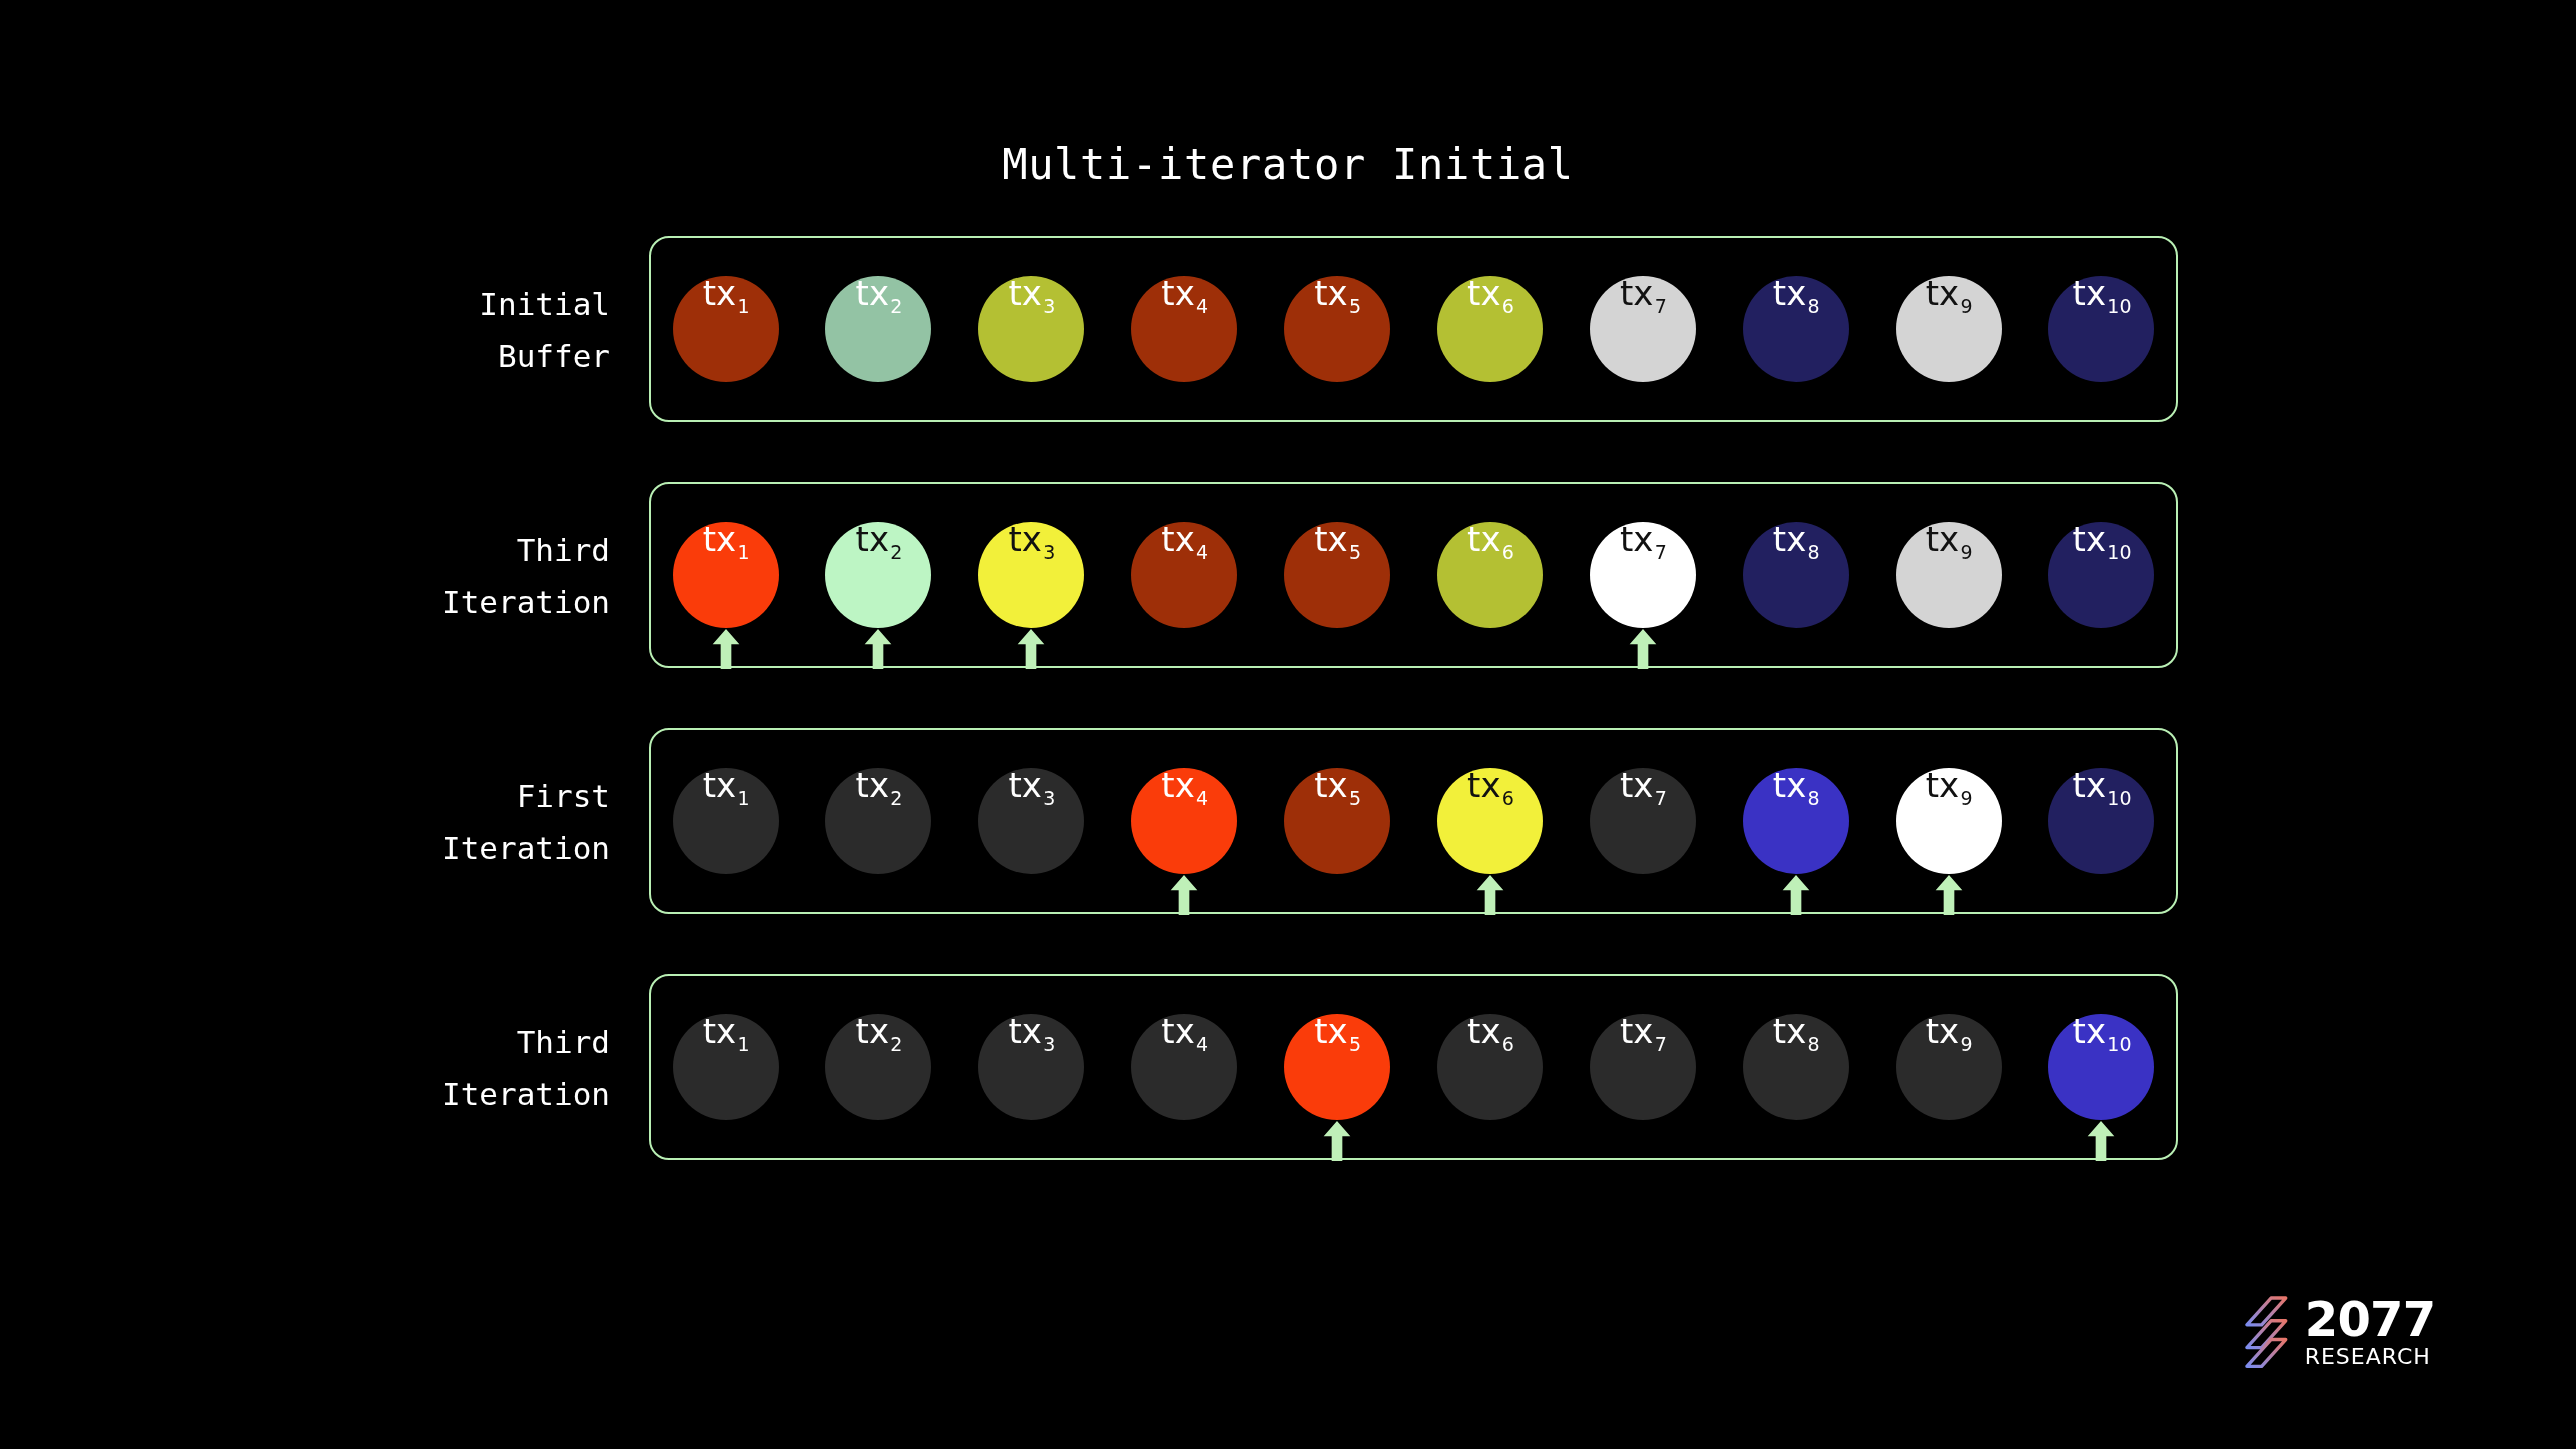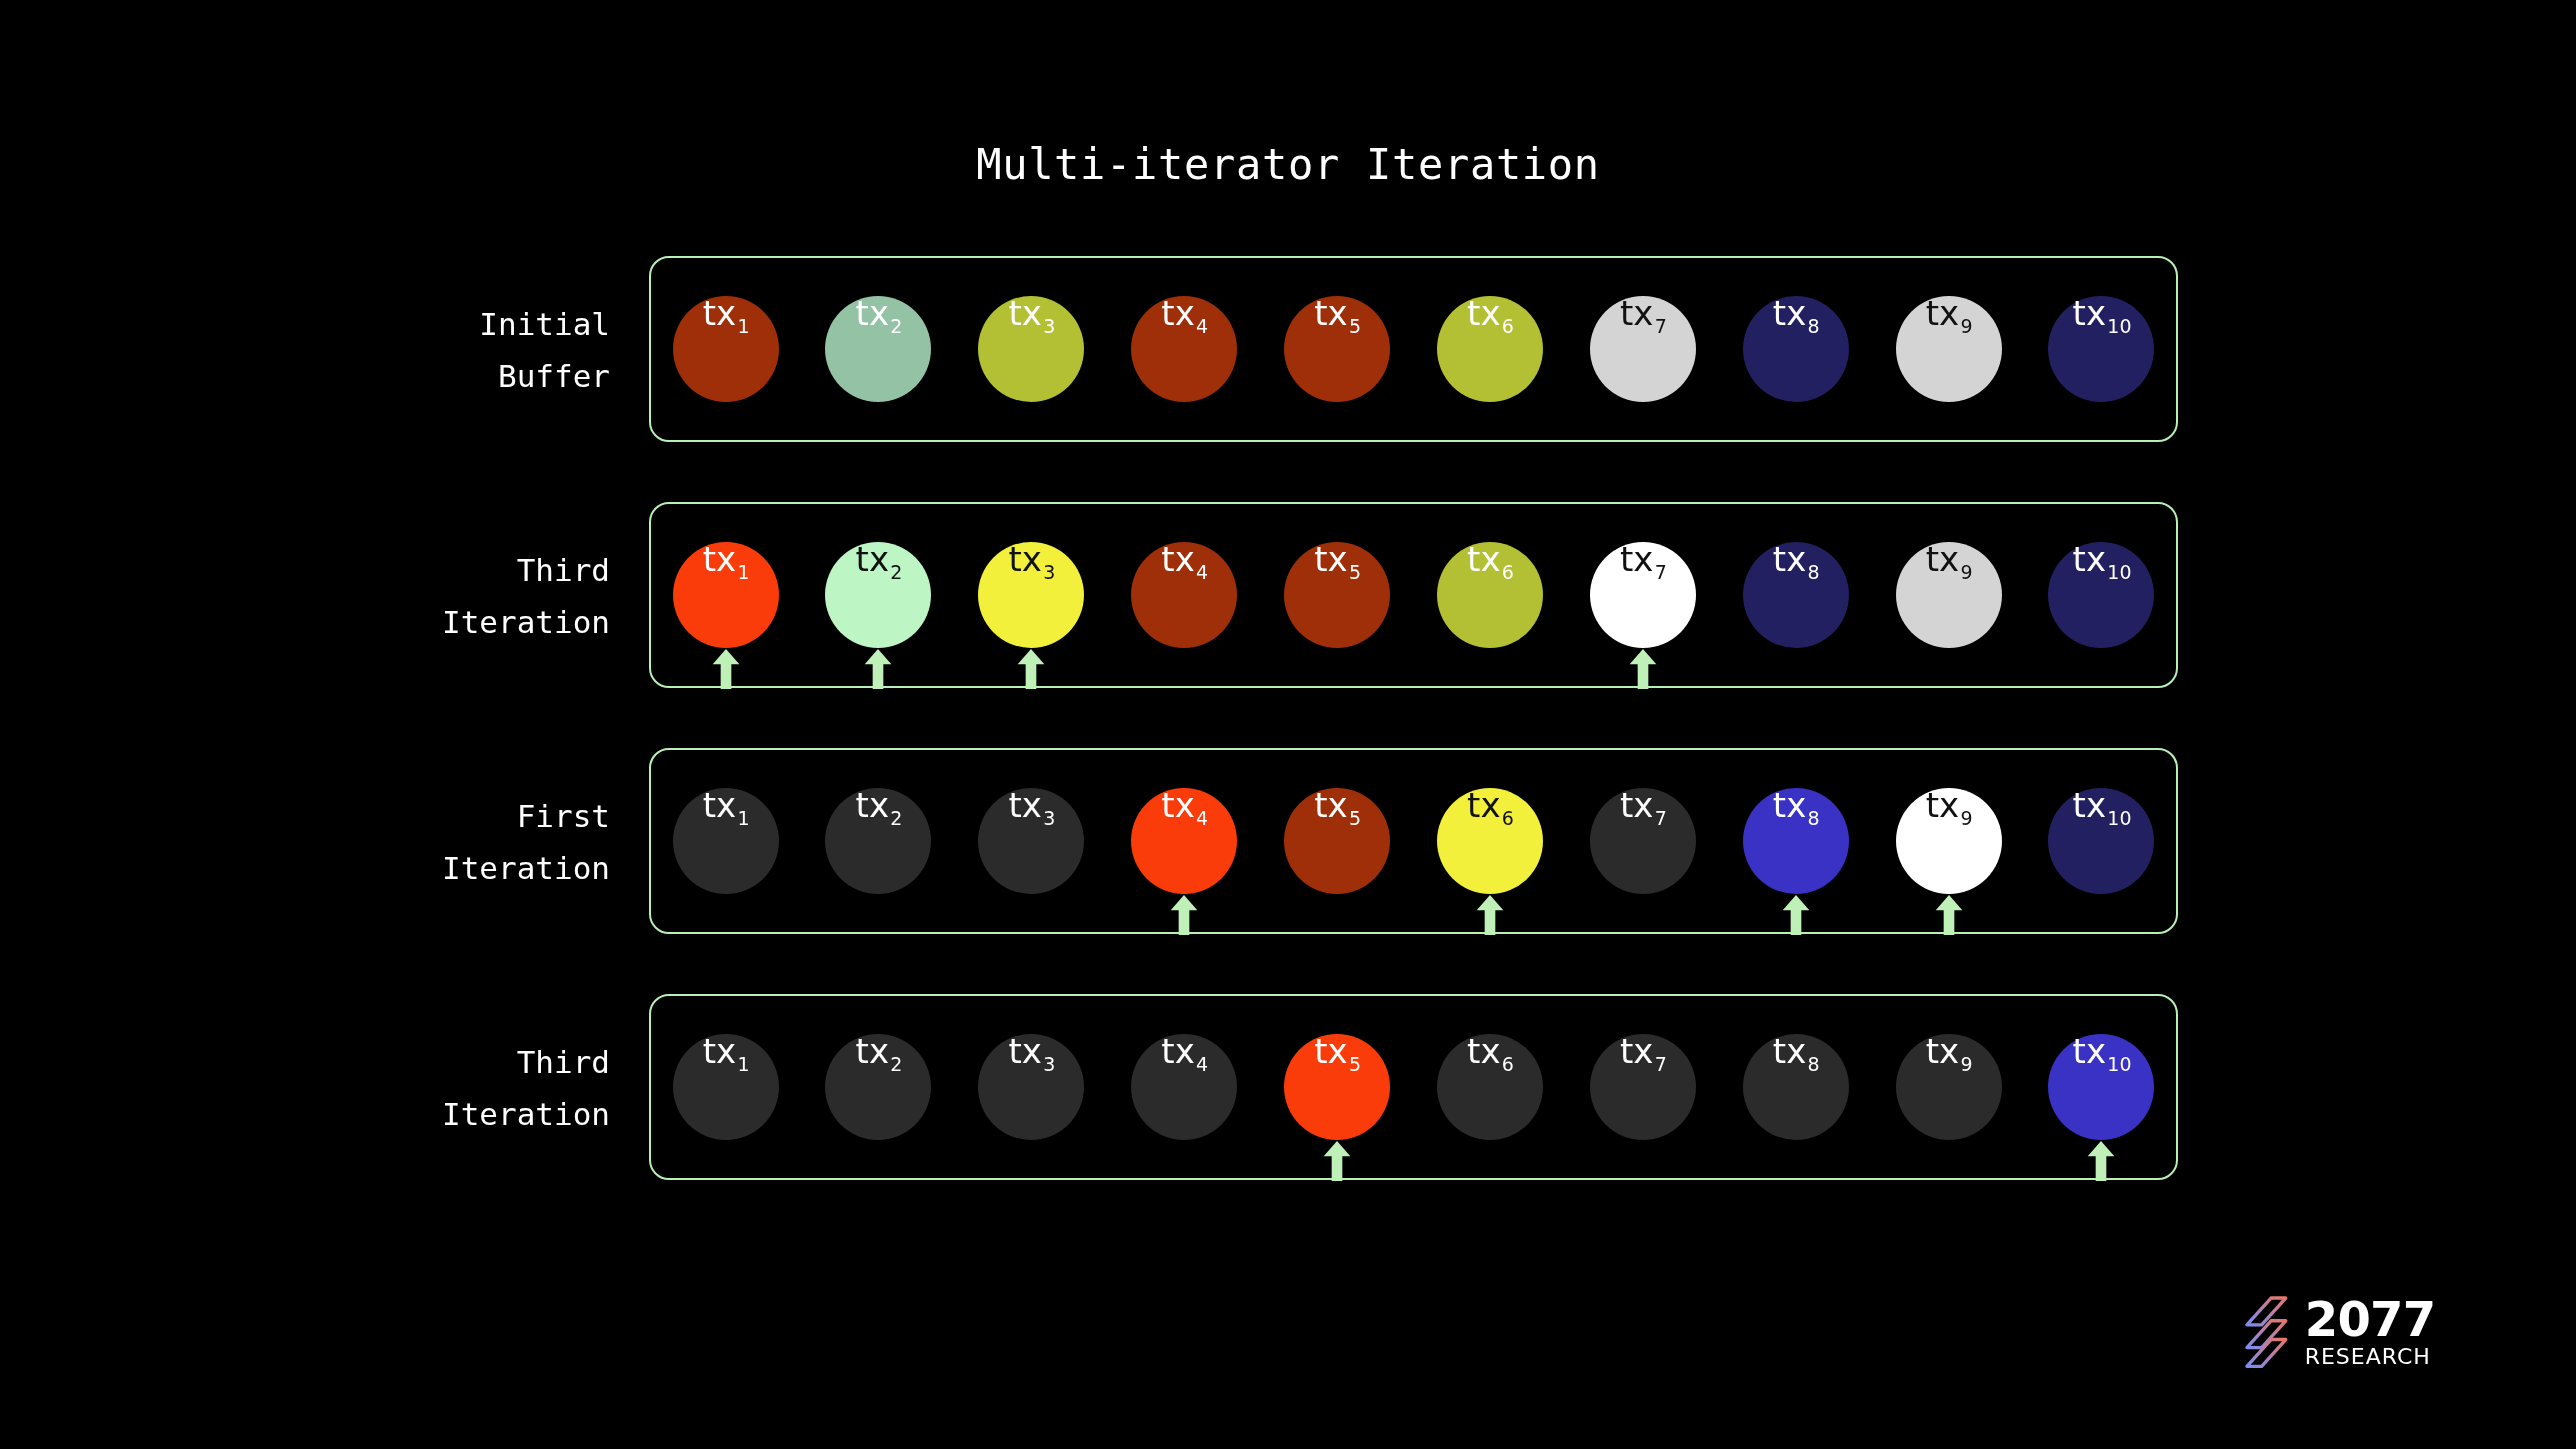--- a/index.html
+++ b/index.html
@@ -30,21 +30,20 @@
     color: #ffffff;
     white-space: pre;
   }
 
   
   #rows {
     position: absolute;
     top: 236px;
     left: 0;
     width: 2576px;
-    margin-top: 20px;
   }
 
   .row {
     position: relative;
     height: 188px;
     margin-bottom: 58px;
   }
 
   .row-label {
     position: absolute;
@@ -159,21 +158,21 @@
     font-size: 22px;
     font-weight: 400;
     letter-spacing: 1px;
     color: #ffffff;
     margin-top: 3.4px;
   }
 </style>
 </head>
 <body>
 
-<div id="diagram-title">Multi-iterator Iteration</div>
+<div id="diagram-title">Multi-iterator Initial</div>
 
 <div id="rows">
     <div class="row">
       <div class="row-label">Initial
 Buffer</div>
       <div class="buffer" style="border-color: rgb(185, 239, 180);"></div>
       <div class="cells">
         <div class="cell">
           <div class="bubble" style="background: rgb(158, 47, 8); color: rgb(255, 255, 255);">
             <span class="lbl">tx</span>

